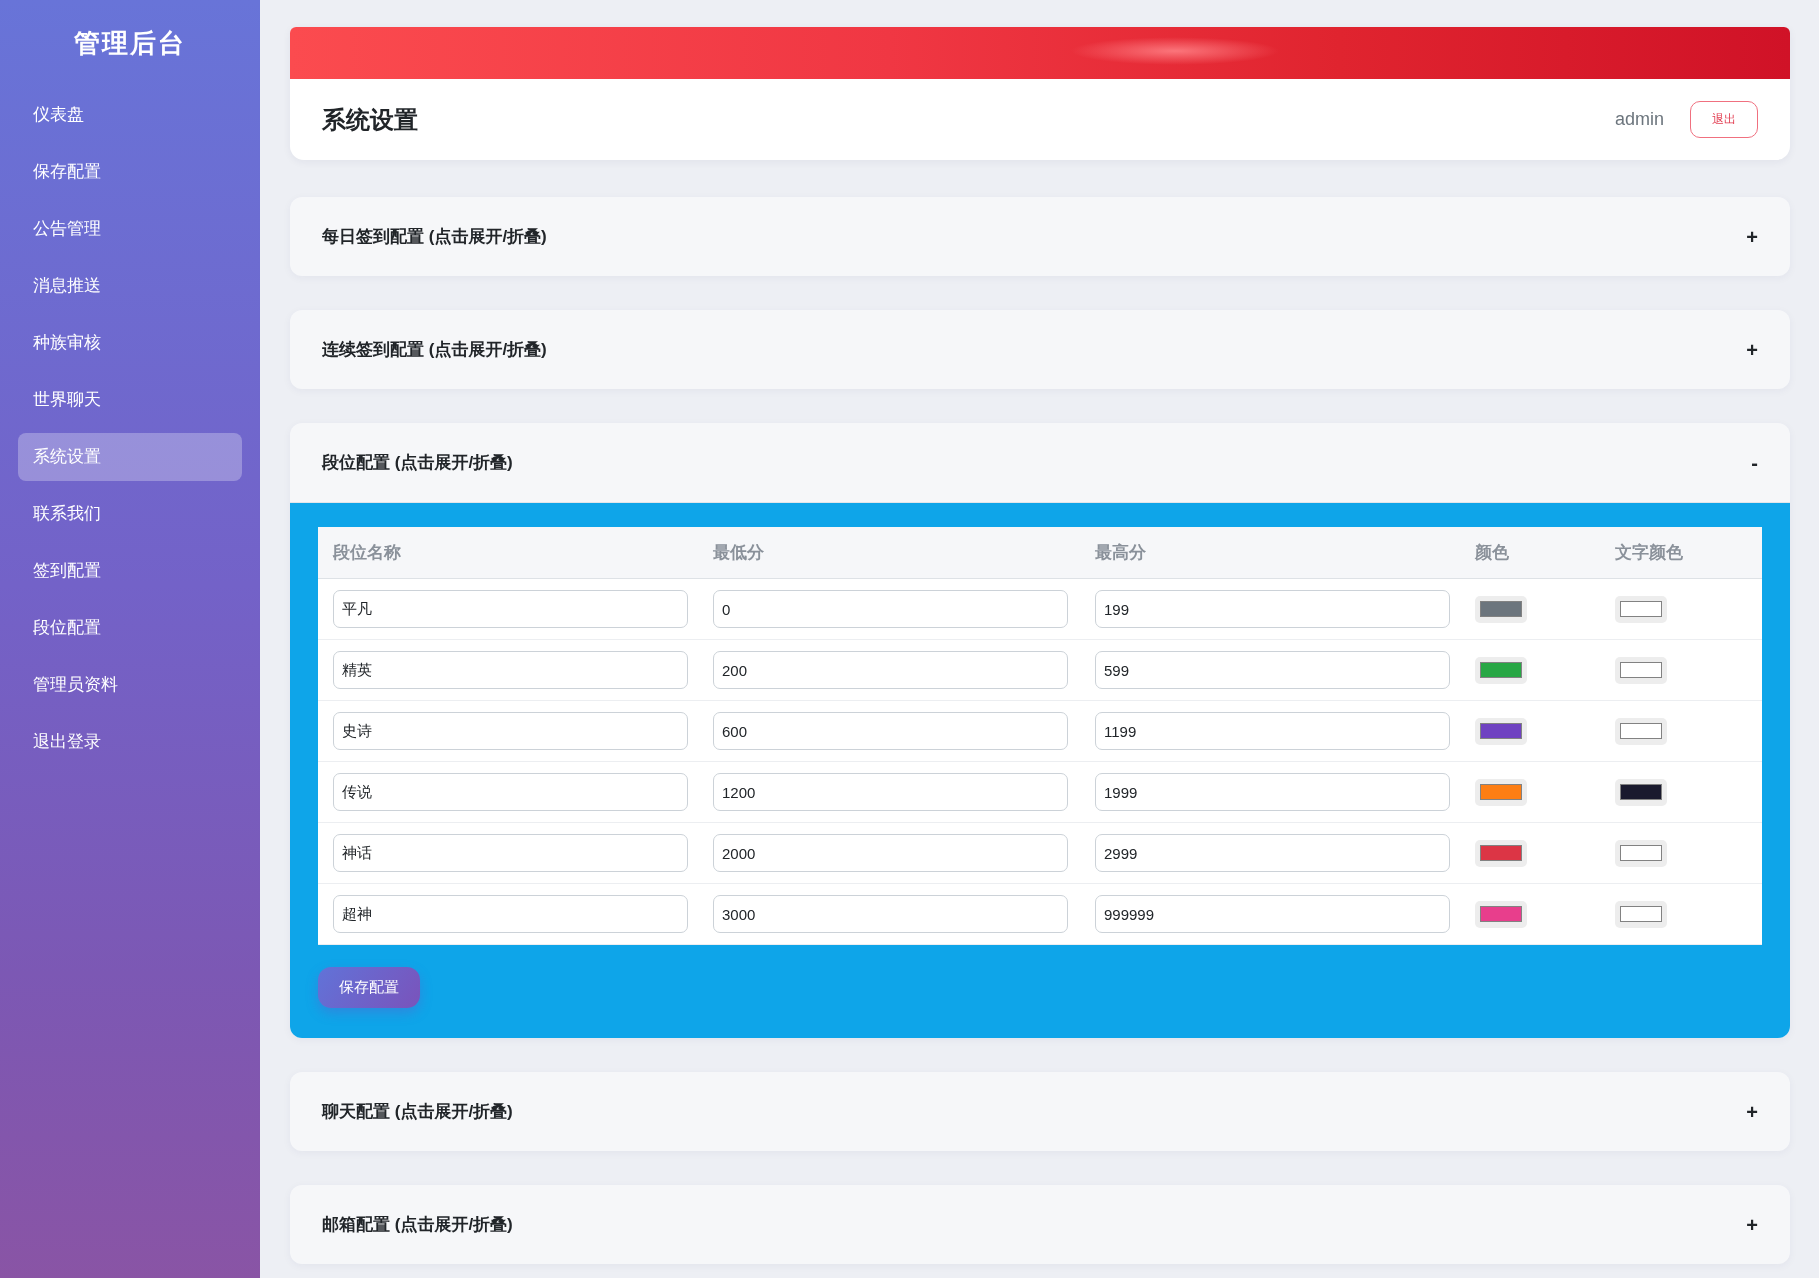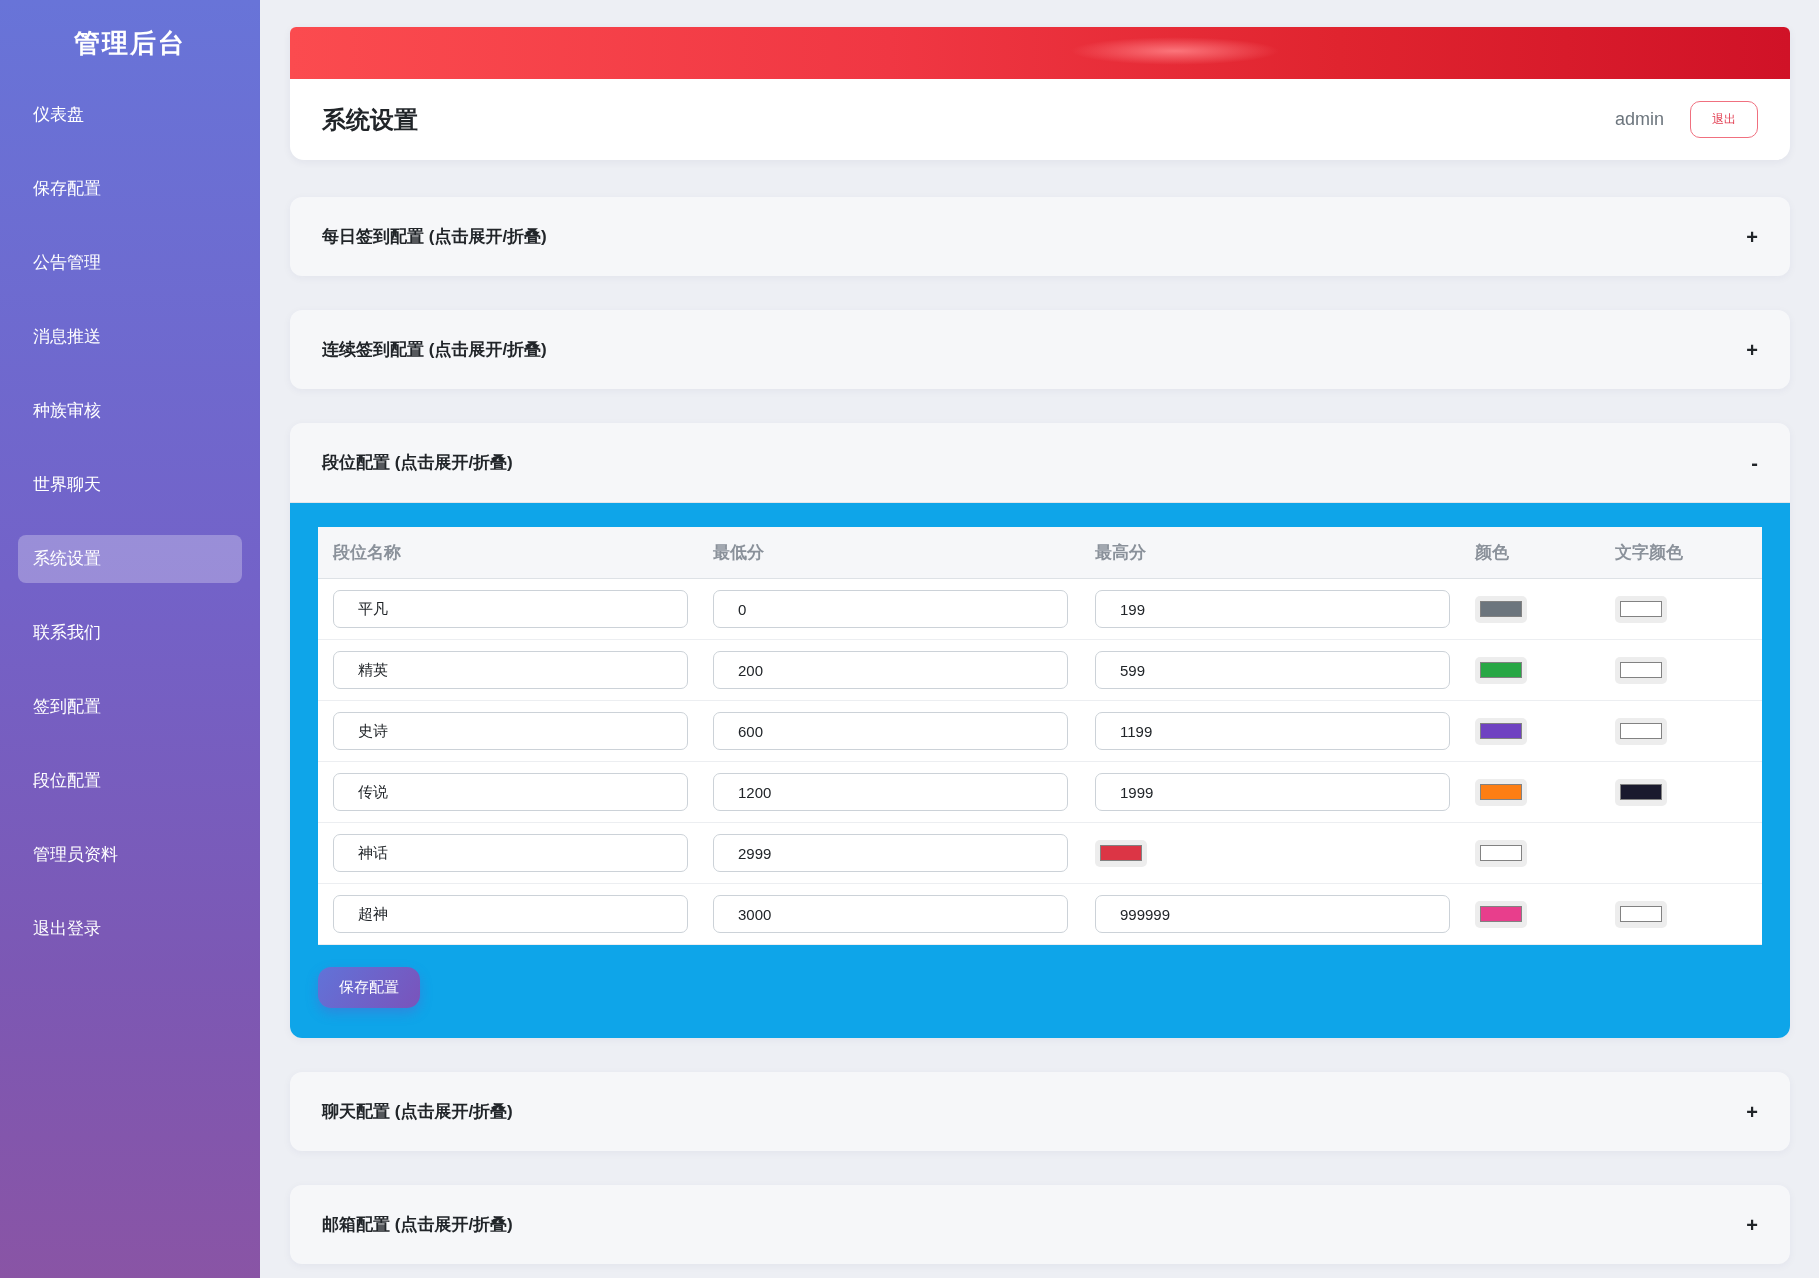--- a/index.html
+++ b/index.html
@@ -7,21 +7,21 @@
   body { font-family:"Liberation Sans","DejaVu Sans",sans-serif; width:1819px; }
   .page { width:1819px; min-height:1278px; display:flex; }
 
   
   .sidebar {
     width:260px; flex-shrink:0; min-height:1278px;
     background:linear-gradient(180deg,#6874d8 0%,#7362c8 45%,#7c58b4 75%,#8a54a4 100%);
     color:#fff; padding-top:26px;
   }
   .sidebar-title { font-size:26px; font-weight:bold; text-align:center; letter-spacing:2px; }
-  .sidebar-menu { margin-top:30px; display:flex; flex-direction:column; gap:26px; padding:0 18px; }
+  .sidebar-menu { margin-top:30px; display:flex; flex-direction:column; gap:9px; padding:0 18px; }
   .side-item { padding:14px 15px; font-size:17px; border-radius:8px; cursor:pointer; line-height:20px; }
   .side-item.active { background:rgba(255,255,255,0.28); }
 
   
   .main { flex:1; padding:27px 29px 0 30px; background:#edeff4; }
 
   .header-card {
     background:#fff; border-radius:6px 6px 14px 14px; overflow:hidden;
     box-shadow:0 2px 8px rgba(30,40,90,0.06); margin-bottom:37px;
   }
@@ -59,21 +59,21 @@
     border-bottom:1px solid #dee2e6;
   }
   .rt-header > div { padding-left:15px; }
   .rt-row {
     display:grid; grid-template-columns:380px 382px 380px 140px 1fr;
     height:61px; align-items:center; border-bottom:1px solid #eceef1; background:#fff;
   }
   .rt-cell { padding-left:15px; }
   .rt-input {
     width:355px; height:38px; border:1px solid #ccd2d8; border-radius:7px;
-    padding:0 24px; font-size:15px; color:#212529; background:#fff;
+    padding:0 8px; font-size:15px; color:#212529; background:#fff;
     font-family:inherit;
   }
   .color-input {
     width:52px; height:27px; background:#ededed; border-radius:5px;
     display:flex; align-items:center; justify-content:center; cursor:pointer;
   }
   .color-swatch { width:42px; height:16px; border:1px solid #828282; }
 
   .save-btn {
     margin-top:22px; border:none; cursor:pointer; color:#fff;
@@ -210,20 +210,21 @@
             </div>
           <div class="rt-cell">
               <span class="color-input">
                 <span class="color-swatch" style="background: rgb(26, 26, 46);"></span>
               </span>
             </div>
         </div>
         
         <div class="rt-row">
           <div class="rt-cell"><input class="rt-input" value="神话" style=""></div>
+          <div class="rt-cell"><input class="rt-input" value="2000" style=""></div>
           <div class="rt-cell"><input class="rt-input" value="2999" style=""></div>
           <div class="rt-cell">
               <span class="color-input">
                 <span class="color-swatch" style="background: rgb(220, 53, 69);"></span>
               </span>
             </div>
           <div class="rt-cell">
               <span class="color-input">
                 <span class="color-swatch" style="background: rgb(255, 255, 255);"></span>
               </span>

